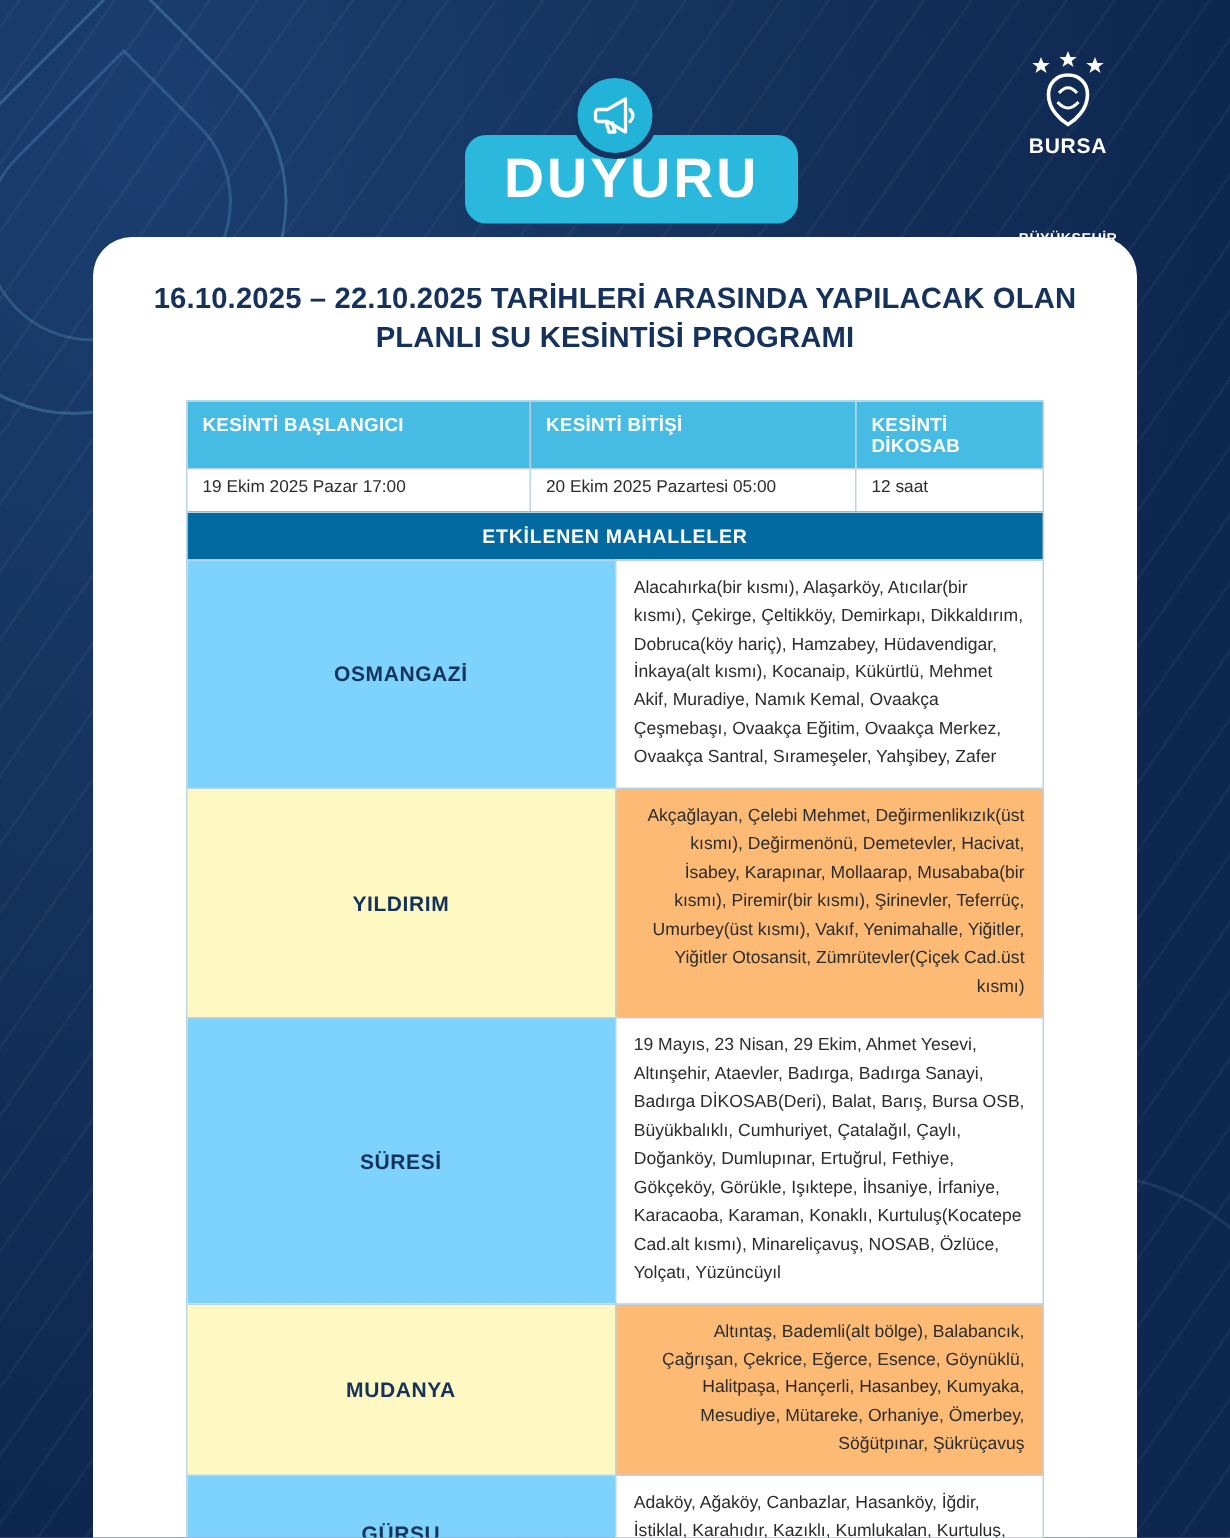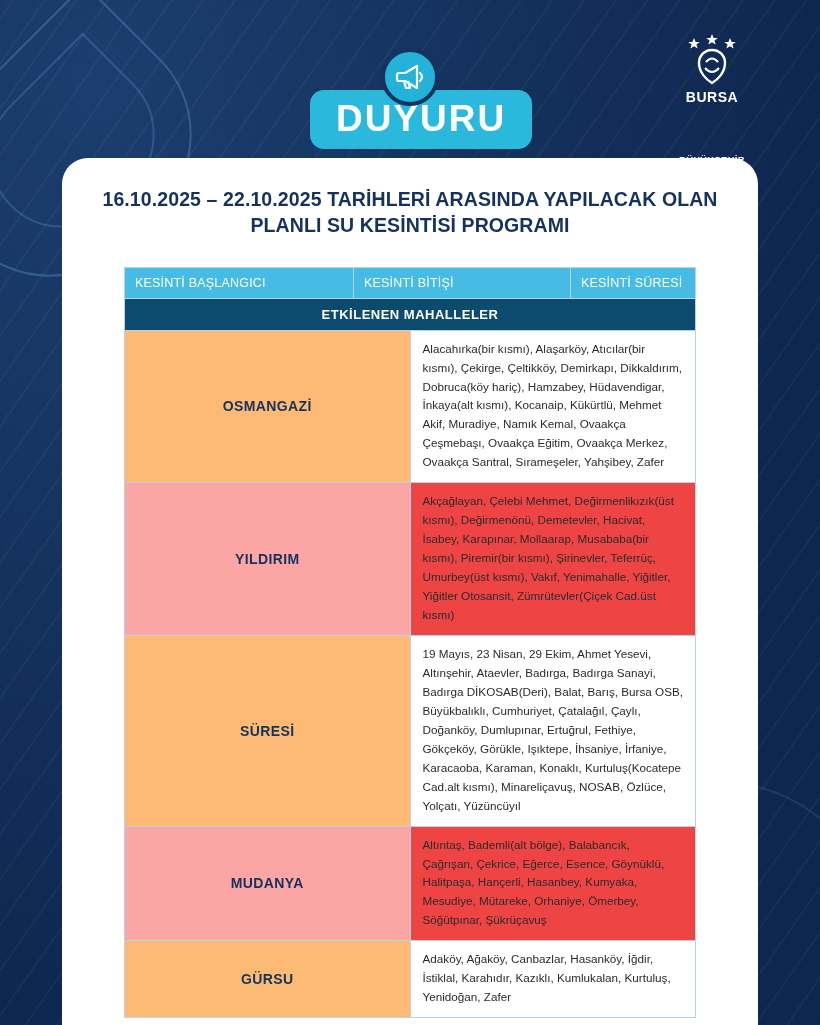--- a/index.html
+++ b/index.html
@@ -202,35 +202,35 @@
     table-layout: fixed;
   }
   table.grid td, table.grid th {
     border: 1px solid #b9d4e6;
     vertical-align: top;
   }
   .hdr th {
     background: #46bce4;
     color: #ffffff;
     font-size: 12.5px;
-    font-weight: normal;
+    font-weight: bold;
     text-align: left;
     padding: 8px 10px;
     letter-spacing: 0.2px;
   }
   .sched td {
     background: #ffffff;
     color: #2b2b2b;
     font-size: 11.5px;
     padding: 6px 10px;
     white-space: nowrap;
   }
   .sched td.first { padding-top: 9px; }
   .banner th {
-    background: #0c4a6e;
+    background: #0369a1;
     color: #ffffff;
     font-size: 13px;
     font-weight: bold;
     text-align: center;
     padding: 8px 10px;
     letter-spacing: 0.5px;
   }
   .dist-name {
     width: 200px;
     text-align: center;
@@ -240,24 +240,24 @@
     font-weight: bold;
     letter-spacing: 0.4px;
     padding: 6px 6px;
   }
   .dist-list {
     color: #2b2b2b;
     font-size: 11.7px;
     line-height: 1.62;
     padding: 9px 12px 10px 12px;
   }
-  tr.alt .dist-name { background: #fdba74; }
+  tr.alt .dist-name { background: #7dd3fc; }
   tr.alt .dist-list { background: #ffffff; }
-  tr.plain .dist-name { background: #fca5a5; }
-  tr.plain .dist-list { background: #ef4444; }
+  tr.plain .dist-name { background: #fef9c3; }
+  tr.plain .dist-list { background: #fdba74; text-align: right; }
 </style>
 </head>
 <body>
 
 <div class="page">
   <div class="stripes"></div>
   <div class="drop-deco"></div>
   <div class="drop-deco inner"></div>
   <div class="corner-deco"></div>
 
@@ -296,21 +296,26 @@
   </div>
 
   <div class="card">
     <div class="card-title">16.10.2025 – 22.10.2025 TARİHLERİ ARASINDA YAPILACAK OLAN PLANLI SU KESİNTİSİ PROGRAMI</div>
 
     <table class="grid">
       <tbody>
           <tr class="hdr">
         <th style="width:208px">KESİNTİ BAŞLANGICI</th>
         <th style="width:196px">KESİNTİ BİTİŞİ</th>
-        <th>KESİNTİ SÜRESİ</th>
+        <th>KESİNTİ DİKOSAB</th>
+      </tr>
+      <tr class="sched">
+        <td style="padding-bottom:10px">19 Ekim 2025 Pazar 17:00</td>
+        <td style="padding-bottom:10px">20 Ekim 2025 Pazartesi 05:00</td>
+        <td style="padding-bottom:10px">12 saat</td>
       </tr>
     </tbody>
       </table>
 
     <table class="grid" style="margin-top:-1px">
       <tbody>
           <tr class="banner">
         <th colspan="2">ETKİLENEN MAHALLELER</th>
       </tr>
       <tr class="alt">

